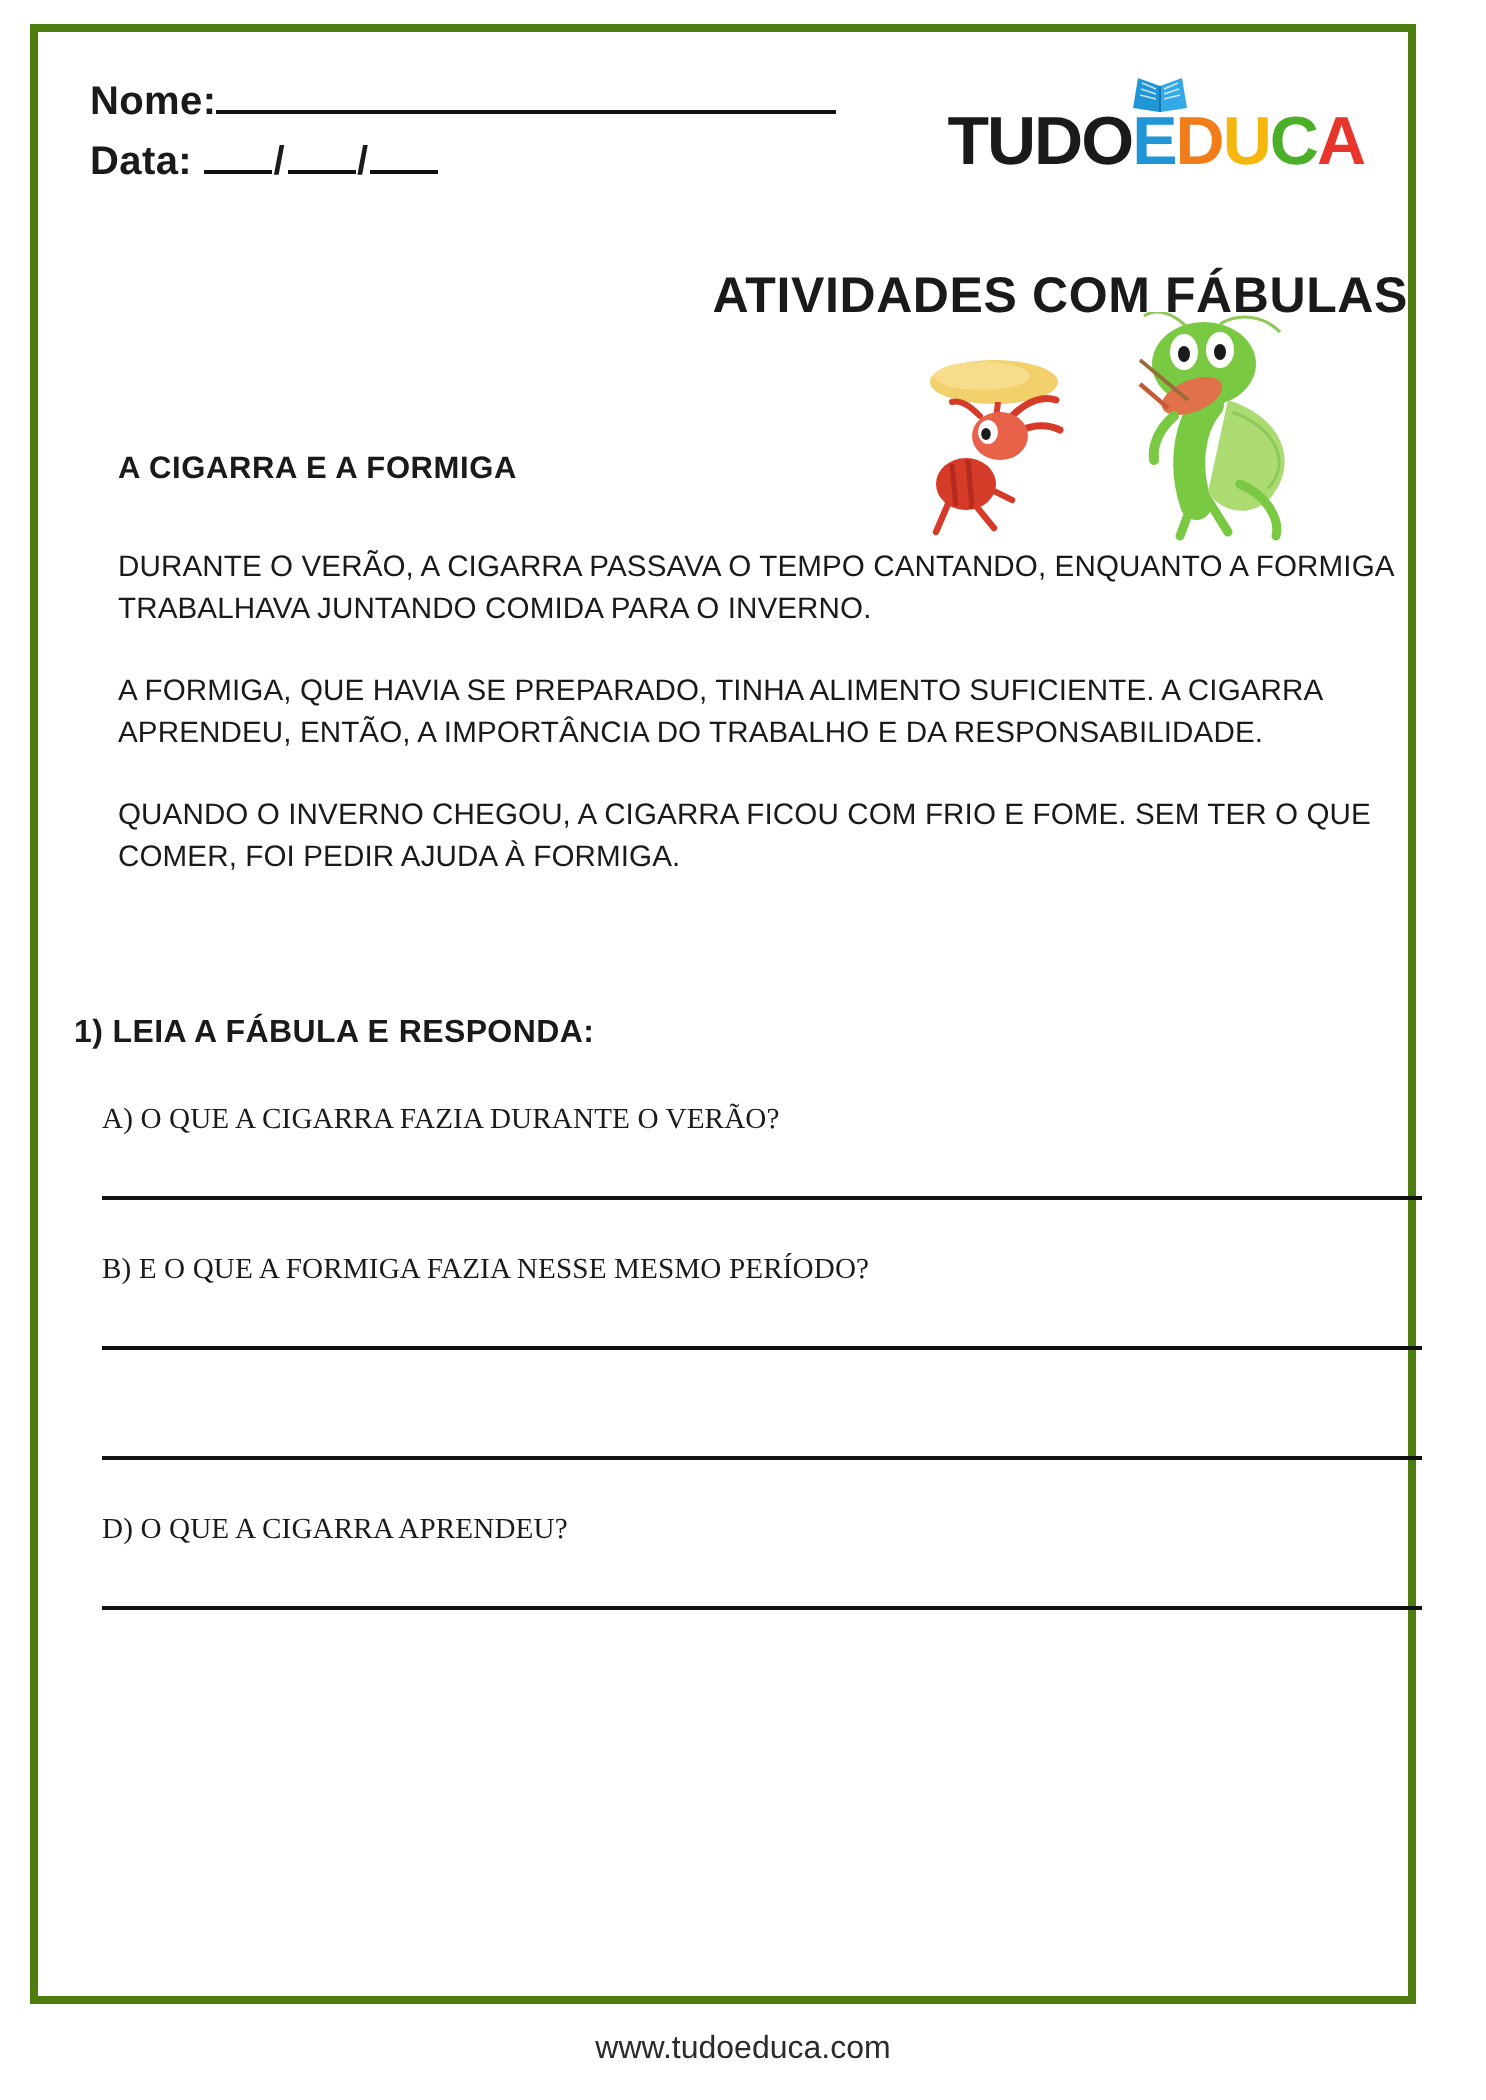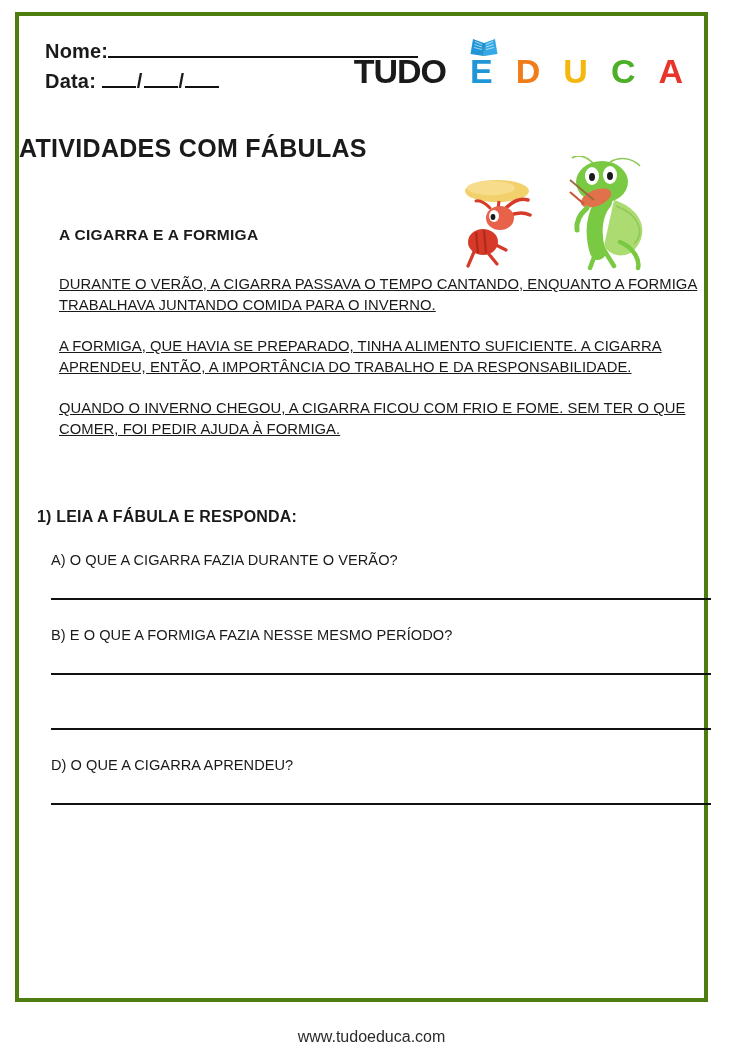--- a/index.html
+++ b/index.html
@@ -67,42 +67,41 @@
     position: absolute;
     right: 22px;
     top: 26px;
     height: 46px;
     display: flex;
     align-items: flex-end;
     font-weight: bold;
     font-size: 34px;
     letter-spacing: -1px;
     line-height: 1;
-    gap: 24px;
   }
   .logo span { display: inline-block; }
   .logo .book-wrap {
     position: relative;
     display: inline-block;
   }
   .logo .book-icon {
     position: absolute;
     top: -17px;
     left: -1px;
     width: 30px;
     height: 20px;
   }
 
   
   .worksheet-title {
     position: absolute;
     top: 118px;
     left: 0;
     width: 100%;
-    text-align: left;
+    text-align: right;
     font-size: 25px;
     font-weight: bold;
     letter-spacing: 0.3px;
   }
 
   
   .illustration {
     position: absolute;
     right: 10px;
     top: 140px;
@@ -124,21 +123,20 @@
     position: absolute;
     left: 40px;
     top: 258px;
     width: 660px;
   }
   .story p {
     margin: 0 0 20px 0;
     font-size: 14.8px;
     line-height: 21px;
     letter-spacing: 0.05px;
-    text-decoration: underline;
   }
 
   
   .section-heading {
     position: absolute;
     left: 18px;
     top: 492px;
     font-size: 16px;
     font-weight: bold;
     letter-spacing: 0.2px;
@@ -148,39 +146,39 @@
     left: 18px;
     top: 534px;
     width: 678px;
   }
   .q-item { margin-bottom: 0; }
   .q-text {
     font-size: 14.6px;
     padding-left: 14px;
     line-height: 20px;
     letter-spacing: 0.05px;
+    font-family: Liberation Serif, serif;
   }
   .answer-line {
     border-bottom: 2.4px solid #111;
     height: 25px;
     margin: 0 4px 0 14px;
   }
   .answer-line.first { height: 28px; }
   .spacer-md { height: 25px; }
 
   
   .footer {
     position: absolute;
     left: 0;
     top: 1016px;
     width: 100%;
     text-align: center;
     font-size: 16px;
     color: #2b2b2b;
-    margin-top: 12px;
   }
 </style>
 </head>
 <body>
 
 <div class="page-frame">
   <div class="inner">
 
     <div class="header-block">
       <div class="field-row">

